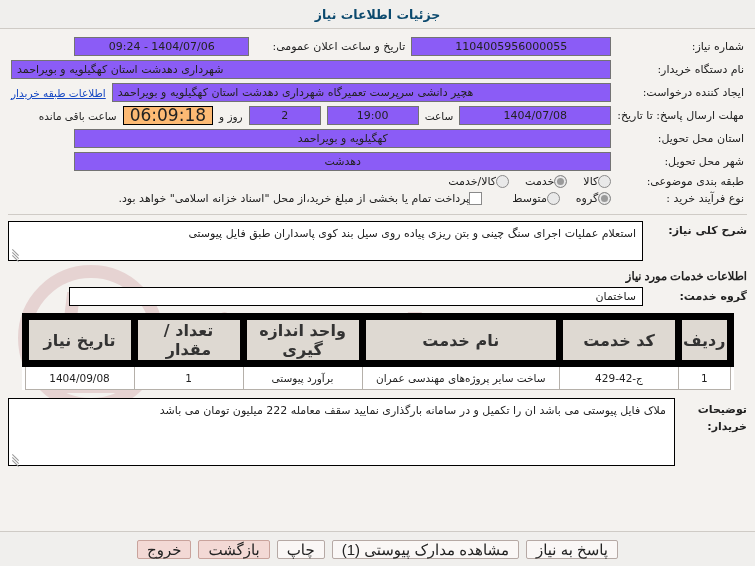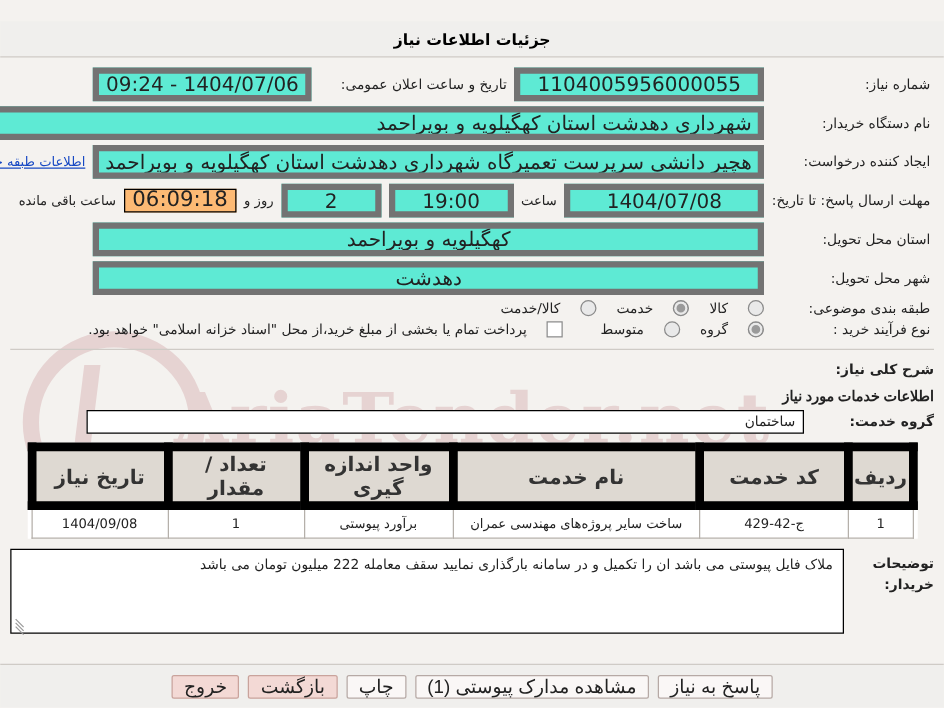--- a/index.html
+++ b/index.html
@@ -47,22 +47,22 @@
     transform:skewX(-7deg);
   }
 
   .titlebar{
     height:28px;
     background:#f0efed;
     border-bottom:1px solid #cfcbc6;
     display:flex;align-items:center;justify-content:center;
     font-size:12.5px;
     font-weight:bold;
-    color:#000000;
-    position:relative;z-index:2;margin-top:17px;
+    color:#0c4a6e;
+    position:relative;z-index:2;
   }
 
   .panel{
     position:relative;
     z-index:1;
     padding:6px 8px 0 8px;
   }
 
   table.form{
     width:739px;
@@ -74,52 +74,52 @@
     font-size:11px;
   }
   td.lbl{
     text-align:right;
     white-space:nowrap;
     width:112px;
     color:#222;
     padding-left:4px;
   }
   .fld{
-    border:5px solid #737373;
-    background:#5eead4;
+    border:1px solid #737373;
+    background:#8b5cf6;
     height:17px;
     line-height:17px;
     padding:0 5px;
     text-align:center;
-    font-size:16px;
+    font-size:11px;
     overflow:hidden;
     white-space:nowrap;
   }
-  .fld.rt{text-align:right;}
+  .fld.rt{text-align:left;}
   .row-flex{display:flex;align-items:center;gap:6px;}
   .link{
     color:#1749c4;
     text-decoration:underline;
     cursor:pointer;
     font-size:10.5px;
     white-space:nowrap;
   }
   .plain{font-size:10.5px;white-space:nowrap;}
   .countdown{
     border:1px solid #000;
     background:#fdba74;
     height:17px;line-height:17px;
     padding:0 6px;
     font-size:17px;
     min-width:56px;
   }
 
   
   .radio-group{display:flex;align-items:center;gap:16px;justify-content:flex-start;}
-  .radio-item{display:flex;align-items:center;gap:16px;white-space:nowrap;font-size:11px;}
+  .radio-item{display:flex;align-items:center;gap:0;white-space:nowrap;font-size:11px;}
   .radio{
     width:11px;height:11px;border-radius:50%;
     border:1px solid #8a8a8a;background:#e9e9e9;
     display:inline-block;
   }
   .radio.on{background:#9a9a9a;box-shadow:inset 0 0 0 2px #e9e9e9;}
   .chk{
     width:11px;height:11px;border:1px solid #8a8a8a;background:#fff;display:inline-block;
   }
 
@@ -321,20 +321,28 @@
         </div>
       </td>
     </tr>
   </tbody>
     </table>
 
   <hr class="sep">
 
   <div class="sec-row">
     <div class="sec-lbl">شرح کلی نیاز:</div>
+    <div class="sec-box">
+      <span>استعلام  عملیات اجرای سنگ چینی و بتن ریزی پیاده روی سیل بند کوی پاسداران طبق فایل پیوستی</span>
+      <span class="resize-corner">
+          <i></i>
+          <i></i>
+          <i></i>
+        </span>
+    </div>
   </div>
 
   <div class="hdr2">اطلاعات خدمات مورد نیاز</div>
 
   <div class="grp-row">
     <div class="grp-lbl">گروه خدمت:</div>
     <div class="grp-box">ساختمان</div>
   </div>
 
   <table class="grid">

